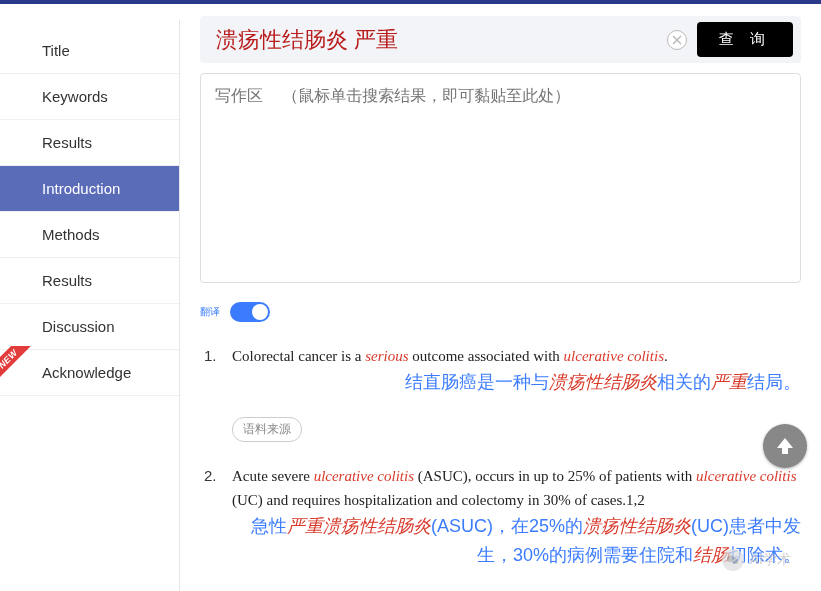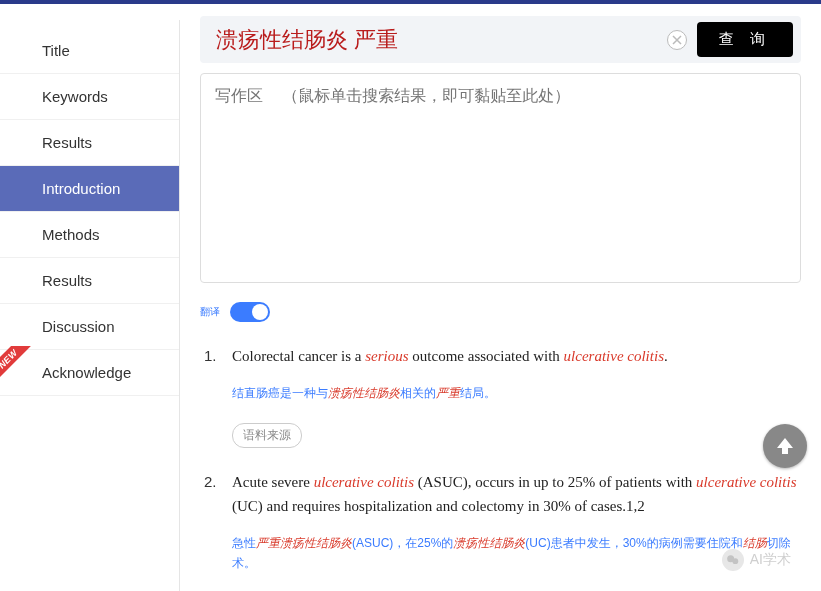--- a/index.html
+++ b/index.html
@@ -20,21 +20,21 @@
     .translate-row { display: flex; align-items: center; gap: 10px; margin: 16px 0 22px 0; }
     .translate-label { color: #3b7cff; font-size: 10px; }
     .toggle { width: 40px; height: 20px; background: #3b7cff; border-radius: 20px; position: relative; cursor: pointer; }
     .toggle::after { content: ""; position: absolute; right: 2px; top: 2px; width: 16px; height: 16px; background: #fff; border-radius: 50%; }
     .results { padding-left: 4px; }
     .result-item { display: flex; gap: 12px; margin-bottom: 22px; font-size: 15px; line-height: 1.6; }
     .result-num { color: #333; min-width: 16px; }
     .result-body { flex: 1; }
     .en-text { color: #222; font-family: Georgia, "Times New Roman", serif; }
     .em-red { color: #d93a2b; font-style: italic; }
-    .zh-text { color: #3b7cff; margin-top: 16px; font-size: 12px; }
+    .zh-text { color: #3b7cff; margin-top: 0; font-size: 18px; text-align: right; }
     .zh-em { color: #d93a2b; font-style: italic; }
     .source-btn { display: inline-block; border: 1px solid #ccc; border-radius: 12px; padding: 2px 10px; font-size: 12px; color: #888; margin-top: 20px; cursor: pointer; background: #fff; }
     .scroll-top { position: absolute; right: 14px; top: 420px; width: 44px; height: 44px; border-radius: 50%; background: #888; display: flex; align-items: center; justify-content: center; cursor: pointer; box-shadow: 0 1px 3px rgba(0,0,0,0.3); }
     .scroll-top svg { fill: #fff; }
     .watermark { position: absolute; right: 30px; bottom: 20px; display: flex; align-items: center; gap: 6px; color: #bbb; font-size: 14px; opacity: 0.7; pointer-events: none; }
     .watermark-icon { width: 22px; height: 22px; border-radius: 50%; background: #ddd; display: flex; align-items: center; justify-content: center; }
   </style>
 </head>
 <body>
 

